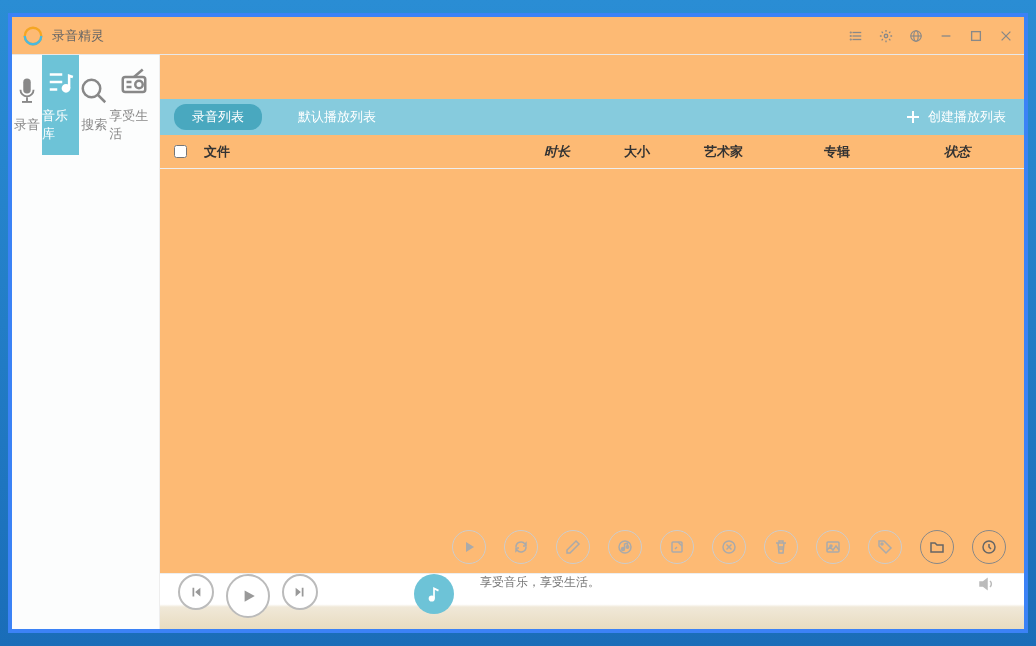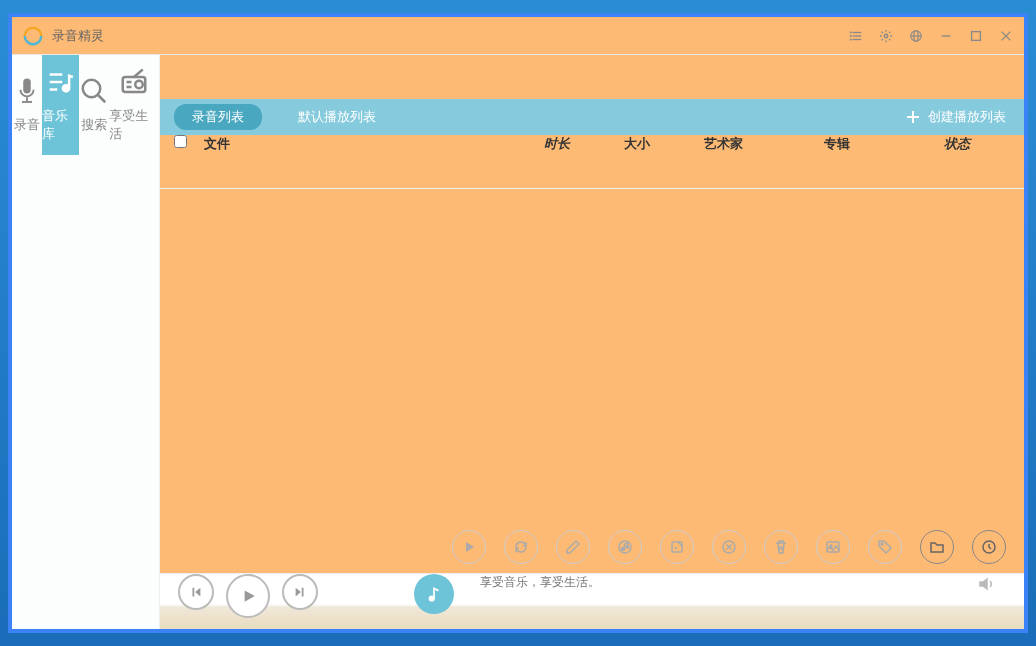--- a/index.html
+++ b/index.html
@@ -15,21 +15,21 @@
 .sidebar { width: 148px; background: #fcfdfd; border-right: 1px solid #eee; display: flex; flex-direction: row; }
 .side-item { height: 100px; display: flex; flex-direction: column; align-items: center; justify-content: center; gap: 10px; cursor: pointer; color: #888; font-size: 13px; }
 .side-item.active { background: #6dc3d7; color: #fff; }
 .side-item svg { width: 30px; height: 30px; }
 .main { flex: 1; display: flex; flex-direction: column; margin-top: 44px; }
 .tabs { height: 36px; background: #86cbdd; display: flex; align-items: center; padding-left: 14px; }
 .tab { padding: 4px 18px; font-size: 13px; color: #fff; cursor: pointer; border-radius: 12px; margin-right: 18px; }
 .tab.active { background: #49a8bf; }
 .tabs-spacer { flex: 1; }
 .create-playlist { display: flex; align-items: center; gap: 8px; color: #fff; font-size: 13px; cursor: pointer; margin-right: 18px; }
-.table-header { height: 54px; display: flex; align-items: flex-start; border-bottom: 1px solid #eee; font-size: 13px; color: #333; font-weight: bold; padding-left: 14px; }
+.table-header { height: 34px; display: flex; align-items: center; border-bottom: 1px solid #eee; font-size: 13px; color: #333; font-weight: bold; padding-left: 14px; }
 .th-check { width: 30px; display: flex; align-items: center; }
 .th-check input { width: 13px; height: 13px; }
 .th-file { flex: 1; }
 .th-duration { width: 80px; font-style: italic; }
 .th-size { width: 80px; }
 .th-artist { width: 120px; }
 .th-album { width: 120px; }
 .th-status { width: 80px; font-style: italic; }
 .table-body { flex: 1; }
 .action-row { height: 52px; display: flex; align-items: center; justify-content: flex-end; gap: 18px; padding-right: 18px; }

